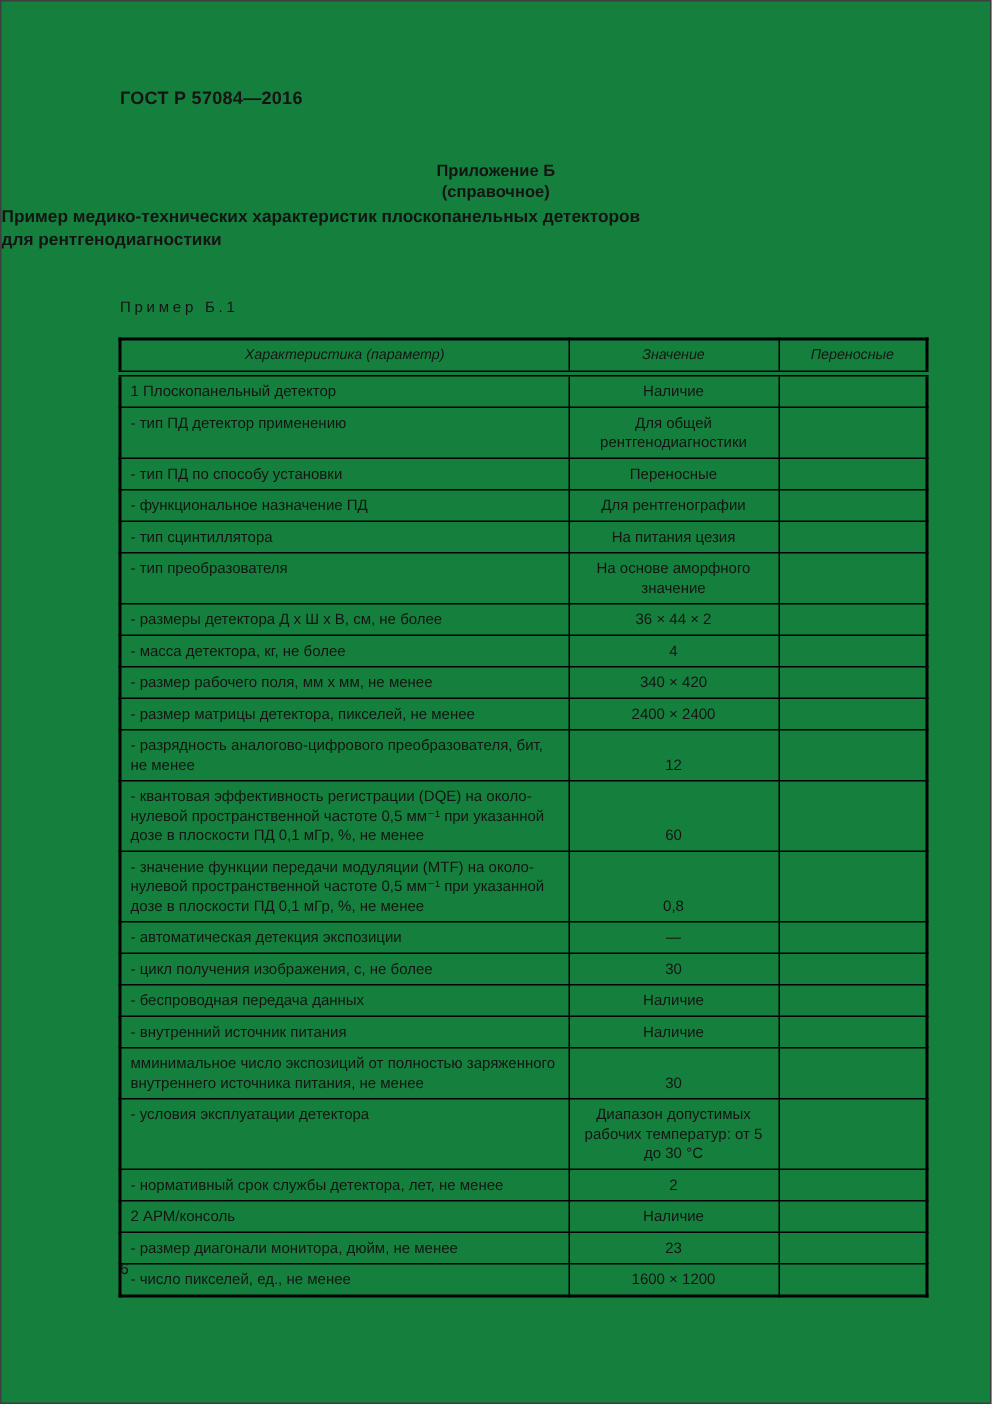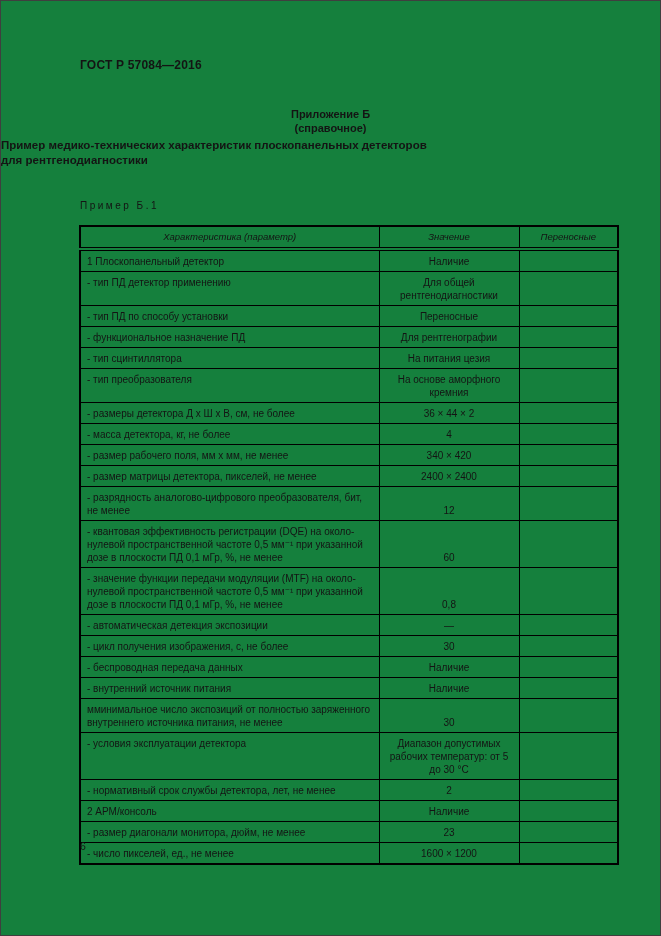--- a/index.html
+++ b/index.html
@@ -162,21 +162,21 @@
           <td class="cell-value">Для рентгенографии</td>
           <td class="cell-note"></td>
         </tr>
       <tr>
           <td class="cell-param">- тип сцинтиллятора</td>
           <td class="cell-value">На питания цезия</td>
           <td class="cell-note"></td>
         </tr>
       <tr>
           <td class="cell-param">- тип преобразователя</td>
-          <td class="cell-value">На основе аморфного кремния</td>
+          <td class="cell-value">На основе аморфного значение</td>
           <td class="cell-note"></td>
         </tr>
       <tr>
           <td class="cell-param">- размеры детектора Д х Ш х В, см, не более</td>
           <td class="cell-value">36 × 44 × 2</td>
           <td class="cell-note"></td>
         </tr>
       <tr>
           <td class="cell-param">- масса детектора, кг, не более</td>
           <td class="cell-value">4</td>

